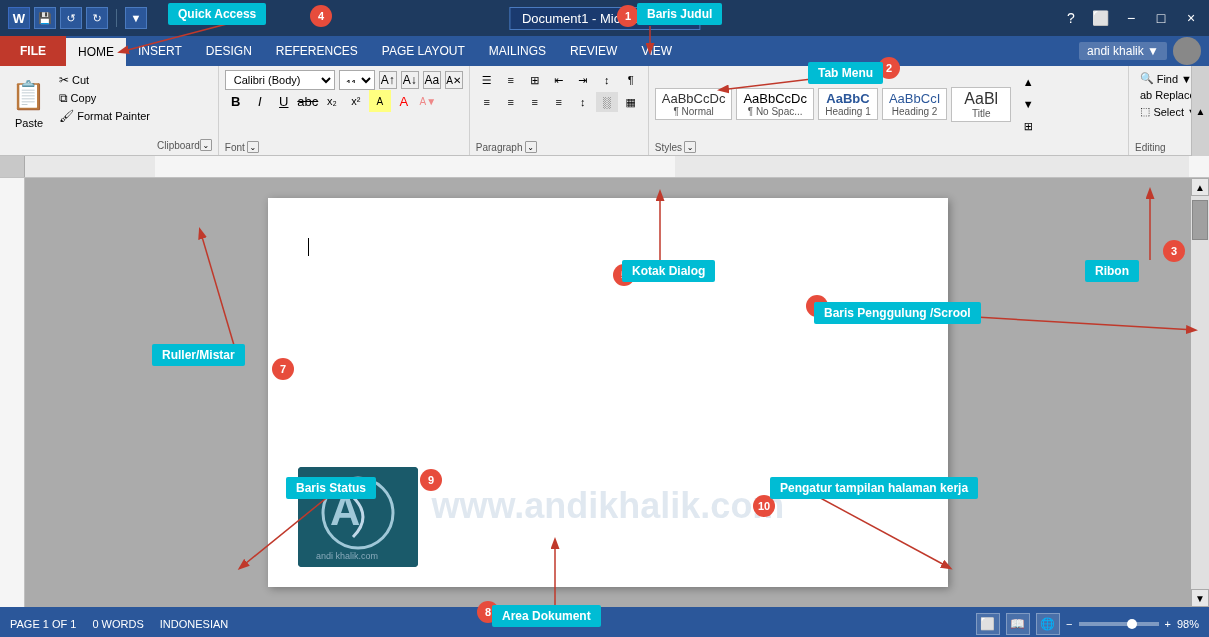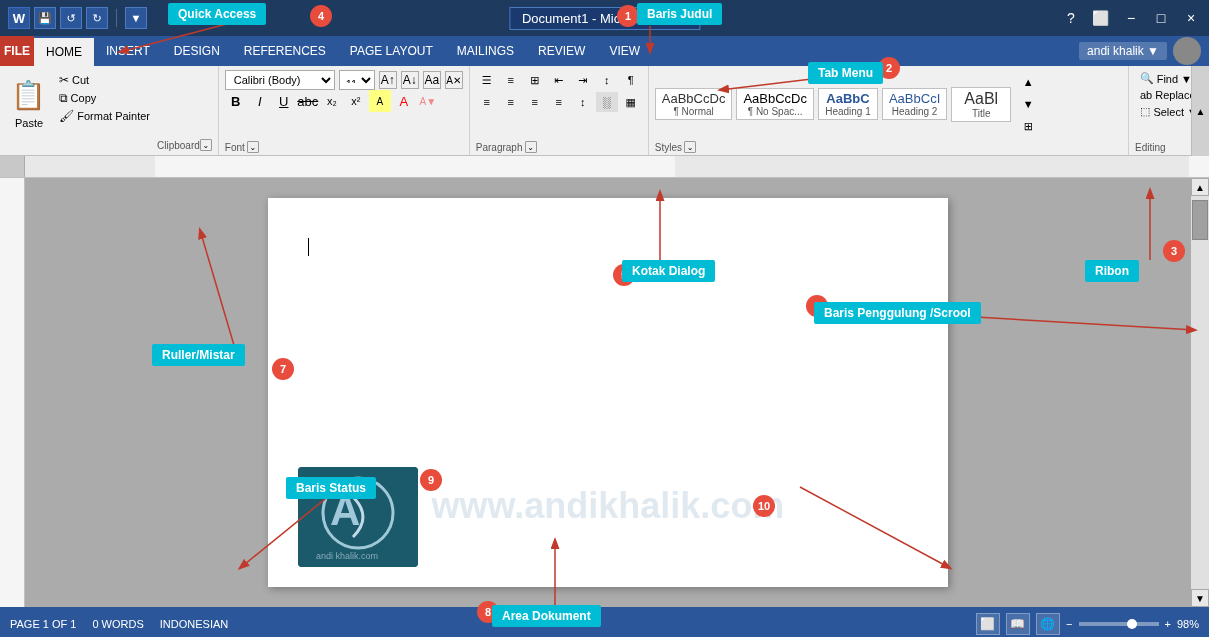--- a/index.html
+++ b/index.html
@@ -62,21 +62,21 @@
     
     .ribbon-tabs {
       height: 30px;
       background: #2b579a;
       display: flex;
       align-items: stretch;
     }
     .tab-file {
       background: #c0392b;
       color: white;
-      padding: 0 4px;
+      padding: 0 20px;
       display: flex; align-items: center;
       font-size: 12px; font-weight: bold;
       cursor: pointer;
     }
     .tab-item {
       color: white;
       padding: 4px 12px;
       display: flex; align-items: center;
       font-size: 12px; cursor: pointer;
     }
@@ -692,13 +692,14 @@
   <div class="ann-num" style="top:358px;left:272px;">7</div>
   <div class="ann-label" style="top:344px;left:152px;">Ruller/Mistar</div>
 
   <div class="ann-num" style="top:601px;left:477px;">8</div>
   <div class="ann-label" style="top:605px;left:492px;">Area Dokument</div>
 
   <div class="ann-num" style="top:469px;left:420px;">9</div>
   <div class="ann-label" style="top:477px;left:286px;">Baris Status</div>
 
   <div class="ann-num" style="top:483px;left:753px;margin-top:12px;">10</div>
+  <div class="ann-label" style="top:477px;left:770px;">Pengatur tampilan halaman kerja</div>
 </div>
 
 </body></html>

